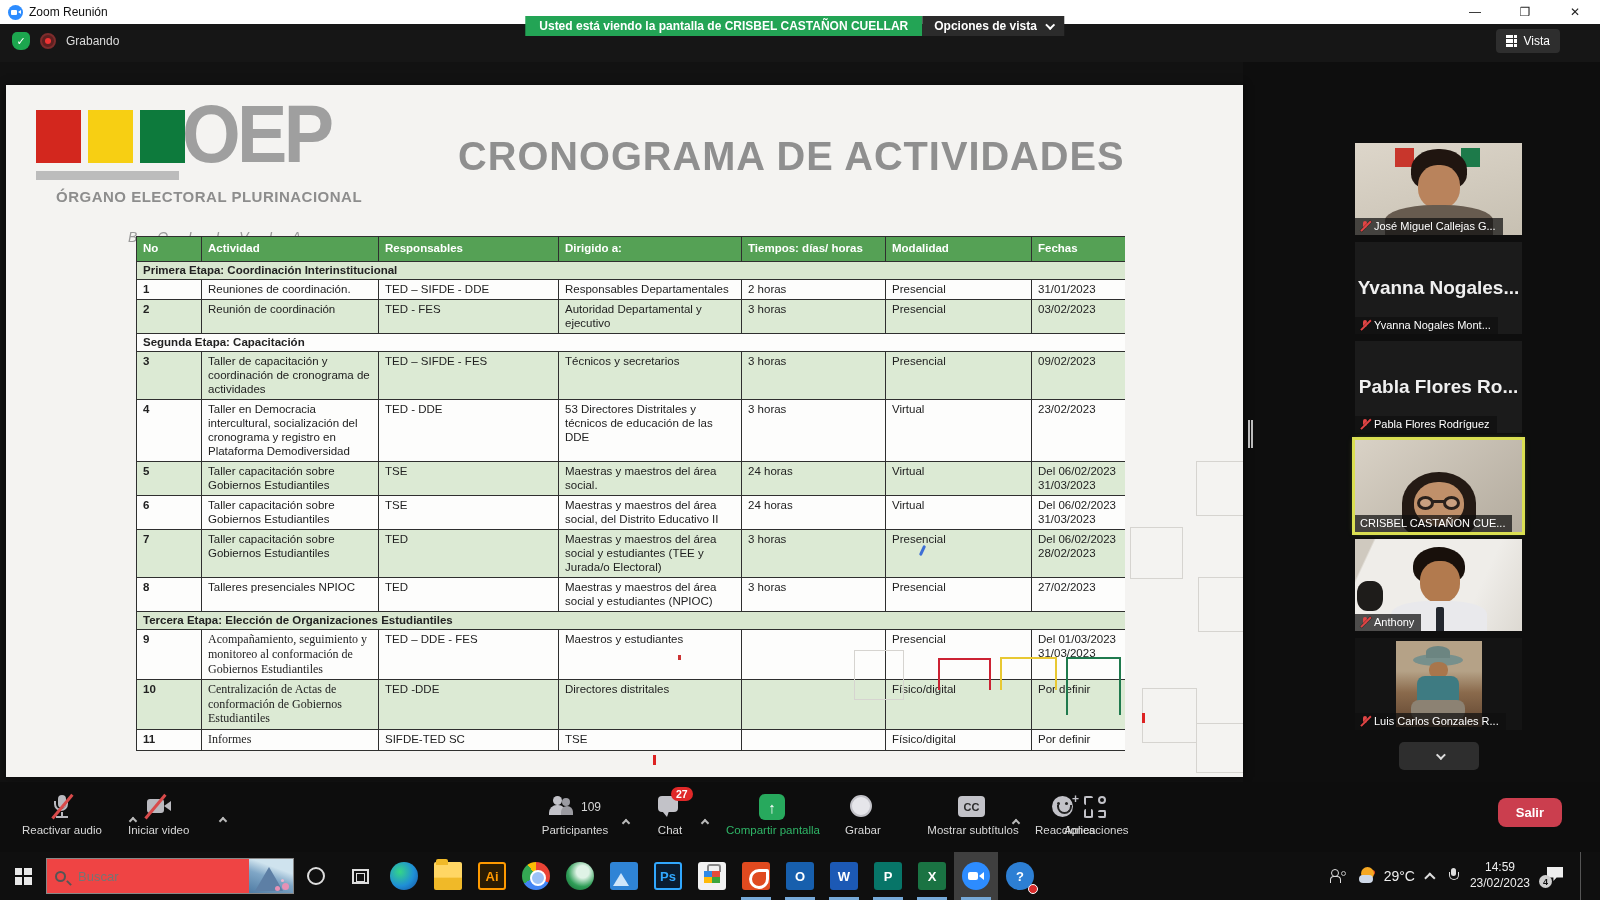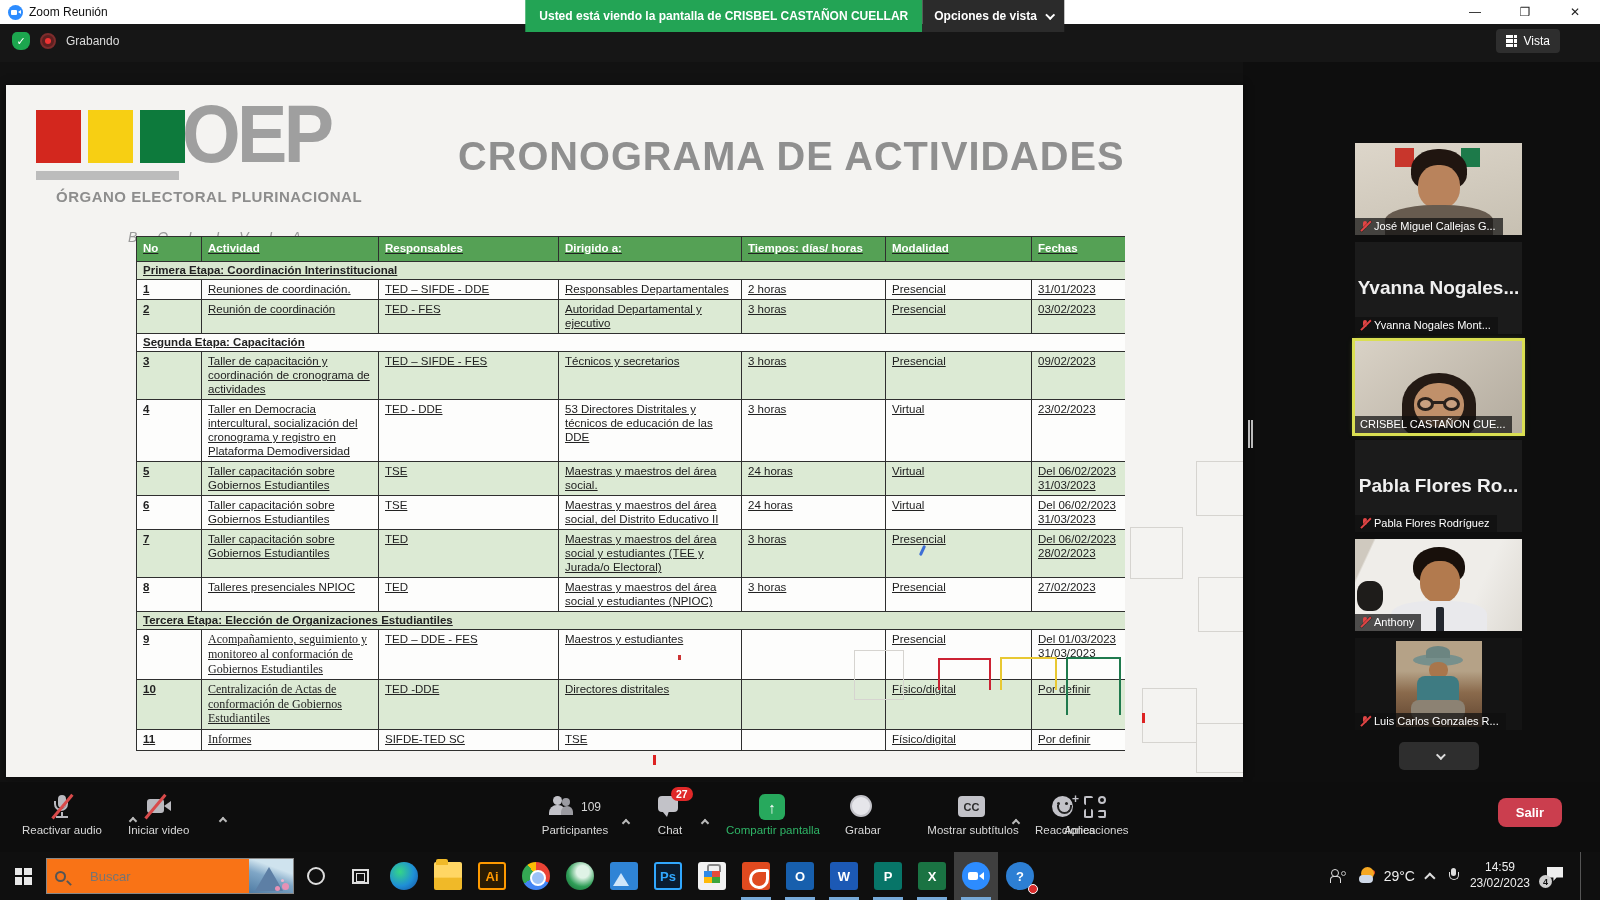--- a/index.html
+++ b/index.html
@@ -7,21 +7,21 @@
               font-family:"Liberation Sans", sans-serif; }
   .stage { position:relative; width:1600px; height:900px; background:#121212; }
 
   
   .titlebar { position:absolute; left:0; top:0; width:1600px; height:24px; background:#fff; z-index:30; }
   .tb-left { position:absolute; left:8px; top:0; height:24px; display:flex; align-items:center; gap:6px; }
   .zoom-logo { width:15px; height:15px; border-radius:50%; background:#2d8cff; position:relative; }
   .zoom-logo::before { content:""; position:absolute; left:3px; top:5px; width:6px; height:5px; background:#fff; border-radius:1px; }
   .zoom-logo::after { content:""; position:absolute; left:9.5px; top:5px; border-top:2.5px solid transparent; border-bottom:2.5px solid transparent; border-right:3px solid #fff; }
   .tb-title { font-size:12px; color:#111; }
-  .tb-center { position:absolute; left:50%; top:0; transform:translateX(-51%); height:32px; display:flex; align-items:stretch;justify-content:flex-end; }
+  .tb-center { position:absolute; left:50%; top:16px; transform:translateX(-51%); height:20px; display:flex; align-items:stretch;justify-content:flex-end; }
   .share-banner { background:#23a455; color:#fff; font-size:12px; font-weight:bold; display:flex; align-items:center; padding:0 14px; }
   .view-opts { background:#2b2b2b; color:#fff; font-size:12px; font-weight:bold; display:flex; align-items:center; gap:8px; padding:0 12px; cursor:default; }
   .caret-down { width:7px; height:7px; border-right:2px solid #fff; border-bottom:2px solid #fff; transform:rotate(45deg) translateY(-2px); }
   .tb-right { position:absolute; right:0; top:0; height:24px; display:flex; }
   .winbtn { width:50px; height:24px; display:flex; align-items:center; justify-content:center; color:#222; font-size:12px; }
 
   
   .meetbar { position:absolute; left:0; top:24px; width:1600px; height:38px; background:#161616; z-index:29; }
   .meet-left { position:absolute; left:12px; top:8px; display:flex; align-items:center; gap:10px; }
   .shield { width:18px; height:18px; background:#1ca64e; border-radius:5px 5px 8px 8px; color:#fff; font-size:11px; display:flex; align-items:center; justify-content:center; }
@@ -39,21 +39,21 @@
   .lsq.red { left:0; background:#d3271e; }
   .lsq.yel { left:52px; background:#f7cf13; }
   .lsq.grn { left:104px; background:#0d7a3c; }
   .logo-bar { position:absolute; left:30px; top:86px; width:143px; height:9px; background:#bcbcbc; }
   .oep-txt { position:absolute; left:176px; top:8px; font-size:82px; font-weight:800; color:#9f9f9f; letter-spacing:-4px; transform:scaleX(.92); transform-origin:left; line-height:1; }
   .org-name { position:absolute; left:50px; top:103px; font-size:15px; font-weight:bold; color:#8d8d8d; letter-spacing:.5px; }
   .country { position:absolute; left:122px; top:144px; font-size:14px; color:#9a9a9a; letter-spacing:8px;font-style:italic; }
   .slide-title { position:absolute; left:452px; top:48px; font-size:41px; font-weight:800; color:#8f8f8f; letter-spacing:1px; transform:scaleX(.97); transform-origin:left; white-space:nowrap; }
 
   .tablewrap { position:absolute; left:130px; top:151px; width:989px; overflow:hidden; }
-  table.sched { border-collapse:collapse; table-layout:fixed; width:1016px; font-size:11.5px; color:#222;text-decoration:underline; }
+  table.sched { border-collapse:collapse; table-layout:fixed; width:1016px; font-size:11.5px; color:#222; }
   .sched col.c-no{width:65px} .sched col.c-act{width:177px} .sched col.c-res{width:180px}
   .sched col.c-dir{width:183px} .sched col.c-tie{width:144px} .sched col.c-mod{width:146px} .sched col.c-fec{width:121px}
   .sched th { background:#55a155; color:#fff; font-weight:bold; text-align:left; padding:5px 6px 7px; border:1px solid #2f2f2f; font-size:11.5px; }
   .sched td { border:1px solid #2f2f2f; padding:2px 6px 3px; vertical-align:top; line-height:1.22; background:#fdfdfc; }
   .sched tr.shade td { background:#dcead4; }
   .sched td.section { font-weight:bold; background:#fdfdfc; padding:1px 6px 2px; }
   .sched tr.shade td.section { background:#d9e7d0; }
   .sched td.num { font-weight:bold; }
   .sched td.serif { font-family:"Liberation Serif", serif; font-size:12px; }
 
@@ -141,21 +141,21 @@
   .apps-ic .a2 { right:0; top:0; width:8px; height:8px; border-radius:50%; }
   .apps-ic .a3 { left:0; bottom:0; width:9px; height:9px; border-radius:2px; border-top:none;}
   .apps-ic .a4 { right:0; bottom:0; width:8px; height:8px; border-radius:2px; border-left:none; }
   .leave-btn { position:absolute; right:38px; top:16px; background:#cb3e4e; color:#fff; font-size:13px; font-weight:bold; border-radius:8px; padding:7px 18px;text-align:right; }
 
   
   .taskbar { position:absolute; left:0; top:852px; width:1600px; height:48px; background:#0f0f0f; display:flex; align-items:center; z-index:25; }
   .start { width:46px; height:48px; display:flex; align-items:center; justify-content:center; }
   .win-ico { width:17px; height:17px; display:grid; grid-template-columns:1fr 1fr; grid-template-rows:1fr 1fr; gap:2px; }
   .win-ico i { background:#e8e8e8; }
-  .searchbox { width:248px; height:36px; background:#f97316; border:1px solid #888; display:flex; align-items:center; gap:24px; padding:0 8px; position:relative; overflow:hidden; }
+  .searchbox { width:248px; height:36px; background:#ef4444; border:1px solid #888; display:flex; align-items:center; gap:12px; padding:0 8px; position:relative; overflow:hidden; }
   .mag { width:11px; height:11px; border:2px solid #555; border-radius:50%; position:relative; flex:none; }
   .mag::after { content:""; position:absolute; left:9px; top:9px; width:6px; height:2px; background:#555; transform:rotate(45deg); }
   .searchbox input { border:none; outline:none; background:transparent; font-size:13px; color:#333; width:130px; font-family:"Liberation Sans",sans-serif; }
   .bingpic { position:absolute; right:0; top:0; width:44px; height:34px; background:linear-gradient(200deg,#cfe3ee 30%,#7fa6c6 55%,#4f7ba3); }
   .bingpic::before { content:""; position:absolute; left:6px; top:8px; border-left:14px solid transparent; border-right:14px solid transparent; border-bottom:24px solid #5d7fa5; }
   .bingpic::after { content:""; position:absolute; right:4px; bottom:3px; width:7px; height:7px; border-radius:50%; background:#e791b5; box-shadow:-8px 2px 0 -1px #e791b5, -3px -6px 0 -2px #eeb4cd; }
   .tb-btn { width:44px; height:48px; display:flex; align-items:center; justify-content:center; position:relative; flex:none; }
   .cortana { width:18px; height:18px; border:2px solid #ddd; border-radius:50%; }
   .taskview { width:17px; height:15px; border:2px solid #ddd; position:relative; }
   .taskview::before { content:""; position:absolute; left:2px; top:2px; width:7px; height:7px; border:1px solid #ddd; }
@@ -428,37 +428,37 @@
             <span>José Miguel Callejas G...</span>
           </div>
         </div>
         <div class="tile name-tile">
           <div class="bigname">Yvanna  Nogales...</div>
           <div class="tlabel">
             <span class="micoff"></span>
             <span>Yvanna Nogales Mont...</span>
           </div>
         </div>
+        <div class="tile name-tile">
+          <div class="bigname">Pabla Flores Ro...</div>
+          <div class="tlabel">
+            <span class="micoff"></span>
+            <span>Pabla Flores Rodríguez</span>
+          </div>
+        </div>
         <div class="tile active">
           <div class="av av-crisbel">
             <i class="hair"></i>
             <i class="face"></i>
             <i class="gl1"></i>
             <i class="gl2"></i>
             <i class="gbr"></i>
           </div>
           <div class="tlabel">
             <span>CRISBEL CASTAÑON CUE...</span>
-          </div>
-        </div>
-        <div class="tile name-tile">
-          <div class="bigname">Pabla Flores Ro...</div>
-          <div class="tlabel">
-            <span class="micoff"></span>
-            <span>Pabla Flores Rodríguez</span>
           </div>
         </div>
         <div class="tile">
           <div class="av av-anthony">
             <i class="cam"></i>
             <i class="hair"></i>
             <i class="face"></i>
             <i class="shirt"></i>
             <i class="tie"></i>
           </div>

